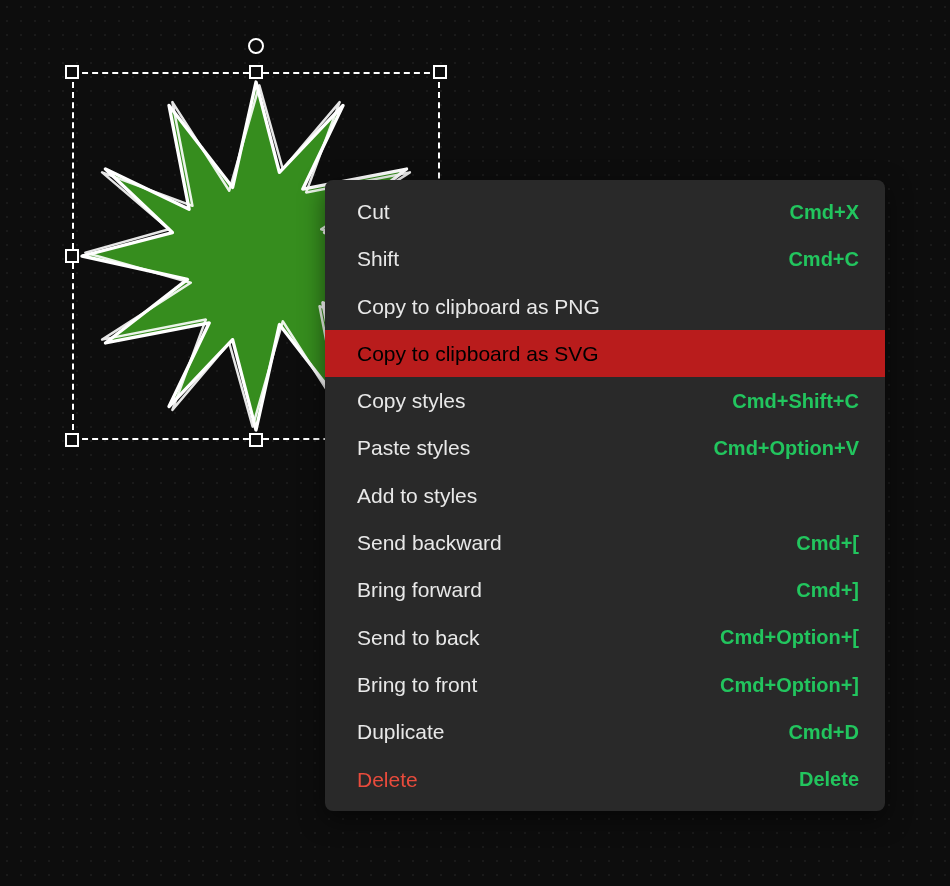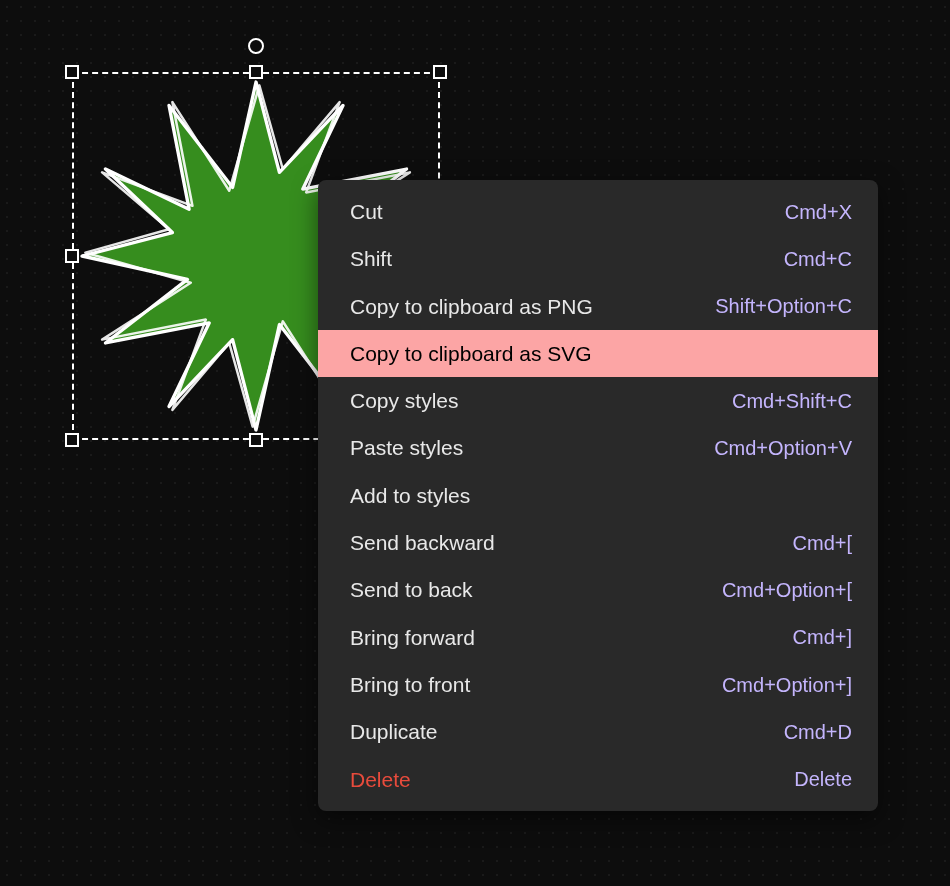--- a/index.html
+++ b/index.html
@@ -65,56 +65,56 @@
     }
 
     .star-shape {
       position: absolute;
       inset: 0;
     }
 
     
     .context-menu {
       position: absolute;
-      left: 318px;
+      left: 325px;
       top: 180px;
       width: 560px;
       background: #292929;
       border-radius: 8px;
       padding: 8px 0;
       box-shadow: 0 8px 24px rgba(0, 0, 0, 0.5);
     }
 
     .menu-item {
       display: flex;
       justify-content: space-between;
       align-items: center;
       padding: 10px 26px 10px 32px;
       cursor: default;
       font-size: 21px;
       line-height: 1.3;
     }
 
     .menu-item.highlighted {
-      background: #fca5a5;
+      background: #b91c1c;
     }
 
     .menu-item.highlighted .menu-label {
       color: #000000;
     }
 
     .menu-label {
       color: #e8e8e8;
       font-weight: 400;
     }
 
     .menu-shortcut {
-      color: #c4b5fd;
+      color: #22c55e;
       font-size: 20px;
-      font-weight: 400;
+      font-weight: 700;
     }
 
     .menu-item.danger .menu-label {
       color: #e84b3c;
     }
   </style>
 </head>
 <body>
 
 <div class="selection-box">
@@ -143,21 +143,20 @@
   <div class="menu-item">
     <span class="menu-label">Cut</span>
     <span class="menu-shortcut">Cmd+X</span>
   </div>
   <div class="menu-item">
     <span class="menu-label">Shift</span>
     <span class="menu-shortcut">Cmd+C</span>
   </div>
   <div class="menu-item">
     <span class="menu-label">Copy to clipboard as PNG</span>
-    <span class="menu-shortcut">Shift+Option+C</span>
   </div>
   <div class="menu-item highlighted">
     <span class="menu-label">Copy to clipboard as SVG</span>
     <span class="menu-shortcut"></span>
   </div>
   <div class="menu-item">
     <span class="menu-label">Copy styles</span>
     <span class="menu-shortcut">Cmd+Shift+C</span>
   </div>
   <div class="menu-item">
@@ -166,26 +165,26 @@
   </div>
   <div class="menu-item">
     <span class="menu-label">Add to styles</span>
     <span class="menu-shortcut"></span>
   </div>
   <div class="menu-item">
     <span class="menu-label">Send backward</span>
     <span class="menu-shortcut">Cmd+[</span>
   </div>
   <div class="menu-item">
+    <span class="menu-label">Bring forward</span>
+    <span class="menu-shortcut">Cmd+]</span>
+  </div>
+  <div class="menu-item">
     <span class="menu-label">Send to back</span>
     <span class="menu-shortcut">Cmd+Option+[</span>
-  </div>
-  <div class="menu-item">
-    <span class="menu-label">Bring forward</span>
-    <span class="menu-shortcut">Cmd+]</span>
   </div>
   <div class="menu-item">
     <span class="menu-label">Bring to front</span>
     <span class="menu-shortcut">Cmd+Option+]</span>
   </div>
   <div class="menu-item">
     <span class="menu-label">Duplicate</span>
     <span class="menu-shortcut">Cmd+D</span>
   </div>
   <div class="menu-item danger">

